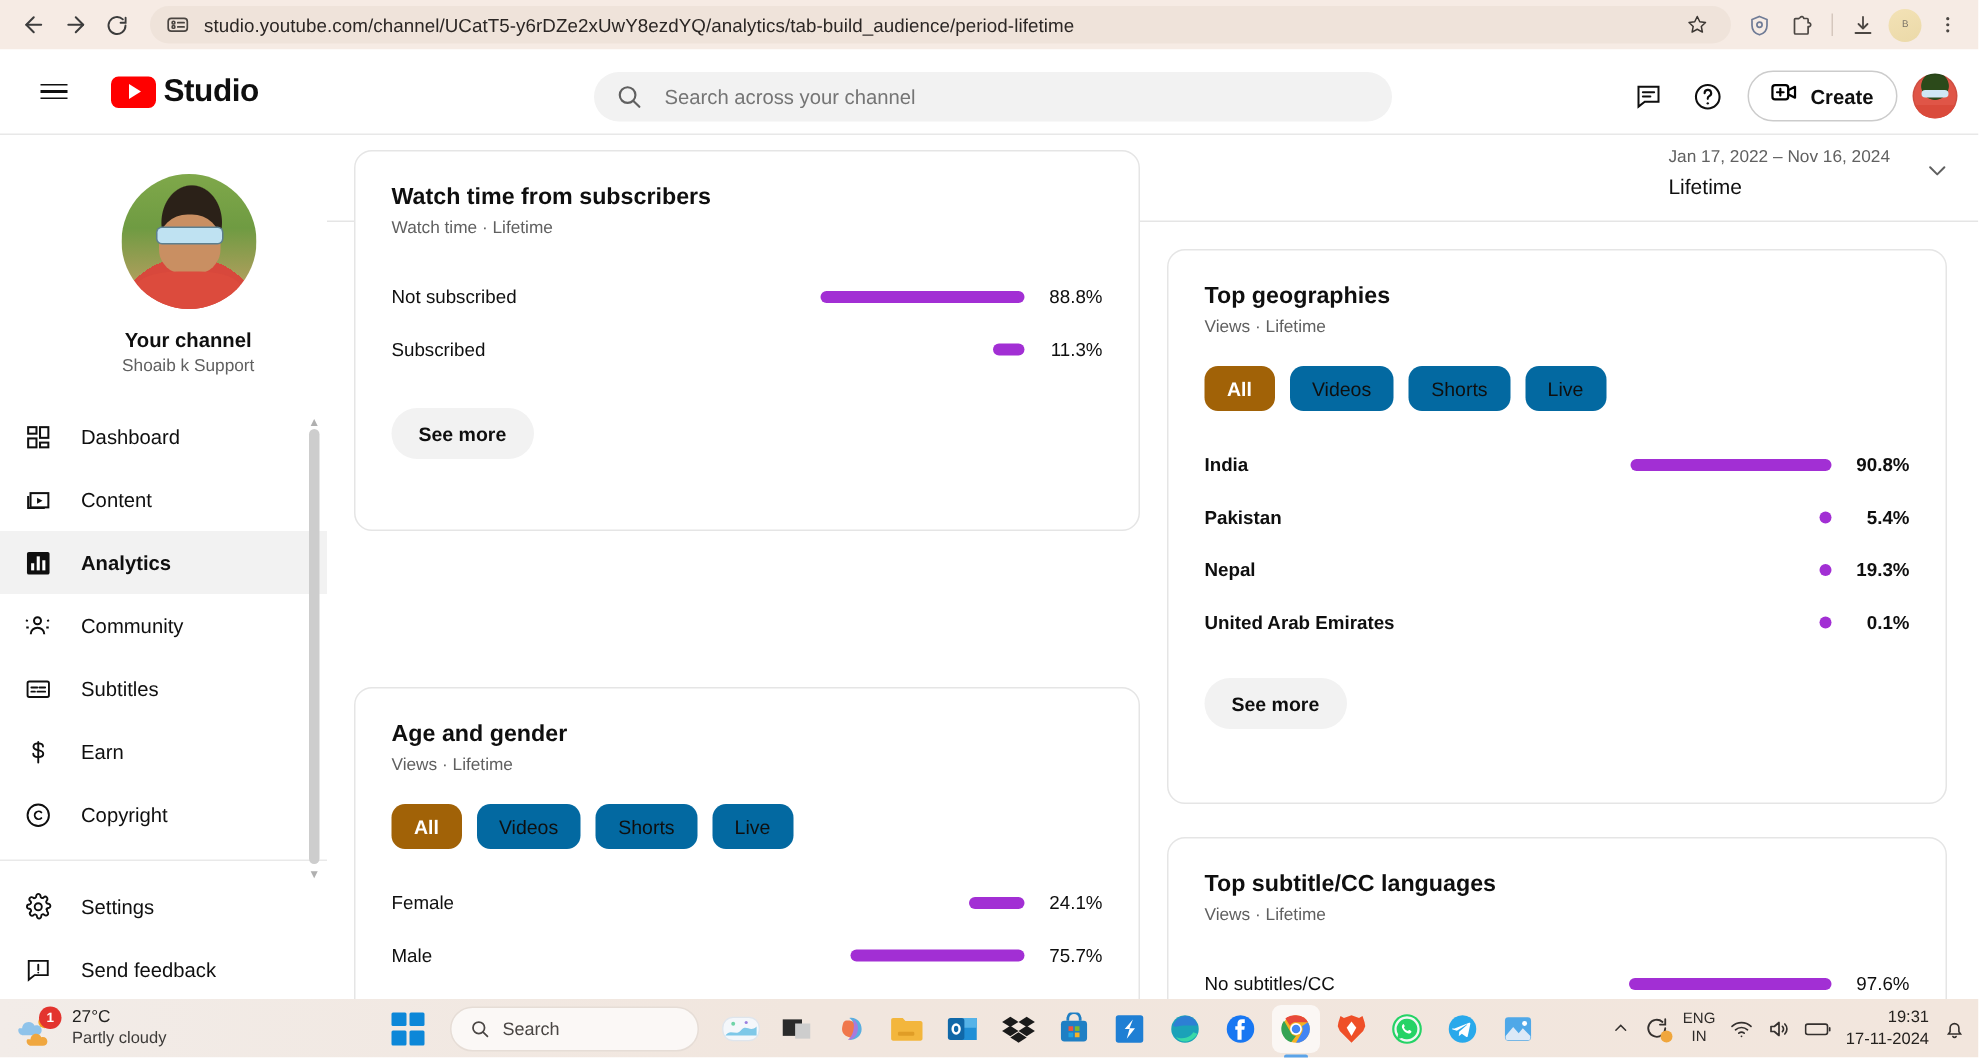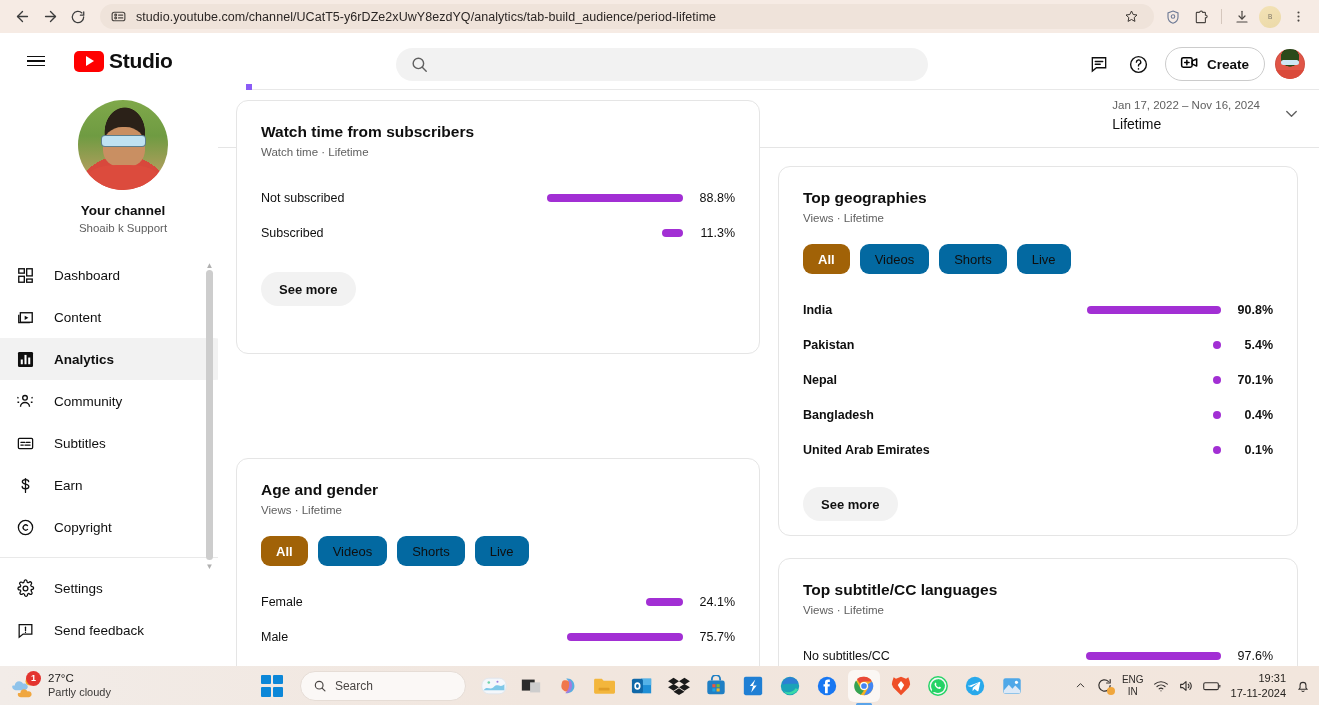--- a/index.html
+++ b/index.html
@@ -106,22 +106,22 @@
     content: ""; position: absolute; left: 21%; top: 36%; width: 58%; height: 16%;
     background: #cfe7f5; border-radius: 3px;
   }
   .avatar-hdr::after {
     content: ""; position: absolute; left: 0; bottom: 0; width: 100%; height: 30%;
     background: #da4a3b;
   }
 
   
   .sidebar {
-    position: absolute; top: 84px; left: 0; width: 252px; height: 576px;
-    background: #ffffff; border-right: 6px solid #8b5cf6; overflow: hidden;
+    position: absolute; top: 100px; left: 0; width: 252px; height: 576px;
+    background: #ffffff; border-right: 1px solid #8b5cf6; overflow: hidden;
   }
   .chan-block { padding-top: 16px; text-align: center; }
   .chan-avatar {
     width: 90px; height: 90px; border-radius: 50%; margin: 0 auto;
     background:
       radial-gradient(circle at 50% 118%, #d8483c 0 44%, transparent 44%),
       radial-gradient(ellipse at 52% 36%, #2b2118 0 30%, transparent 31%),
       linear-gradient(180deg, #7fa84a 0%, #6f9b42 40%, #cfa06a 100%);
     position: relative; overflow: hidden;
   }
@@ -344,20 +344,21 @@
     <div class="studio-word">Studio</div>
   </div>
 </div>
 <div class="search-wrap">
   <div class="sicon">
     <svg width="19" height="19" viewBox="0 0 24 24" fill="none" stroke="currentColor" stroke-width="1.8" stroke-linecap="round">
         <circle cx="10.6" cy="10.6" r="6.6"></circle>
         <path d="M15.5 15.5L20.5 20.5"></path>
       </svg>
   </div>
+  <input class="search-input" placeholder="Search across your channel" style="">
 </div>
 <div class="header-right">
   <div class="hdr-ic">
     <svg width="20" height="20" viewBox="0 0 24 24" fill="none" stroke="currentColor" stroke-width="1.6" stroke-linecap="round">
         <path d="M4 4.5h16v12H9l-5 4z"></path>
         <path d="M7.5 9h9M7.5 12.3h6"></path>
       </svg>
   </div>
   <div class="hdr-ic">
     <svg width="21" height="21" viewBox="0 0 24 24" fill="none" stroke="currentColor" stroke-width="1.6" stroke-linecap="round">
@@ -594,28 +595,21 @@
           <span class="bar-zone">
               <span class="bar" style="width:8px;"></span>
             </span>
           <span class="metric-val">5.4%</span>
         </div>
         <div class="metric-row">
           <span class="metric-label">Nepal</span>
           <span class="bar-zone">
               <span class="bar" style="width:8px;"></span>
             </span>
-          <span class="metric-val">70.1%</span>
-        </div>
-        <div class="metric-row">
-          <span class="metric-label">Bangladesh</span>
-          <span class="bar-zone">
-              <span class="bar" style="width:8px;"></span>
-            </span>
-          <span class="metric-val">0.4%</span>
+          <span class="metric-val">19.3%</span>
         </div>
         <div class="metric-row">
           <span class="metric-label">United Arab Emirates</span>
           <span class="bar-zone">
               <span class="bar" style="width:8px;"></span>
             </span>
           <span class="metric-val">0.1%</span>
         </div>
       </div>
       <div style="padding:20px 24px 0 24px;">

